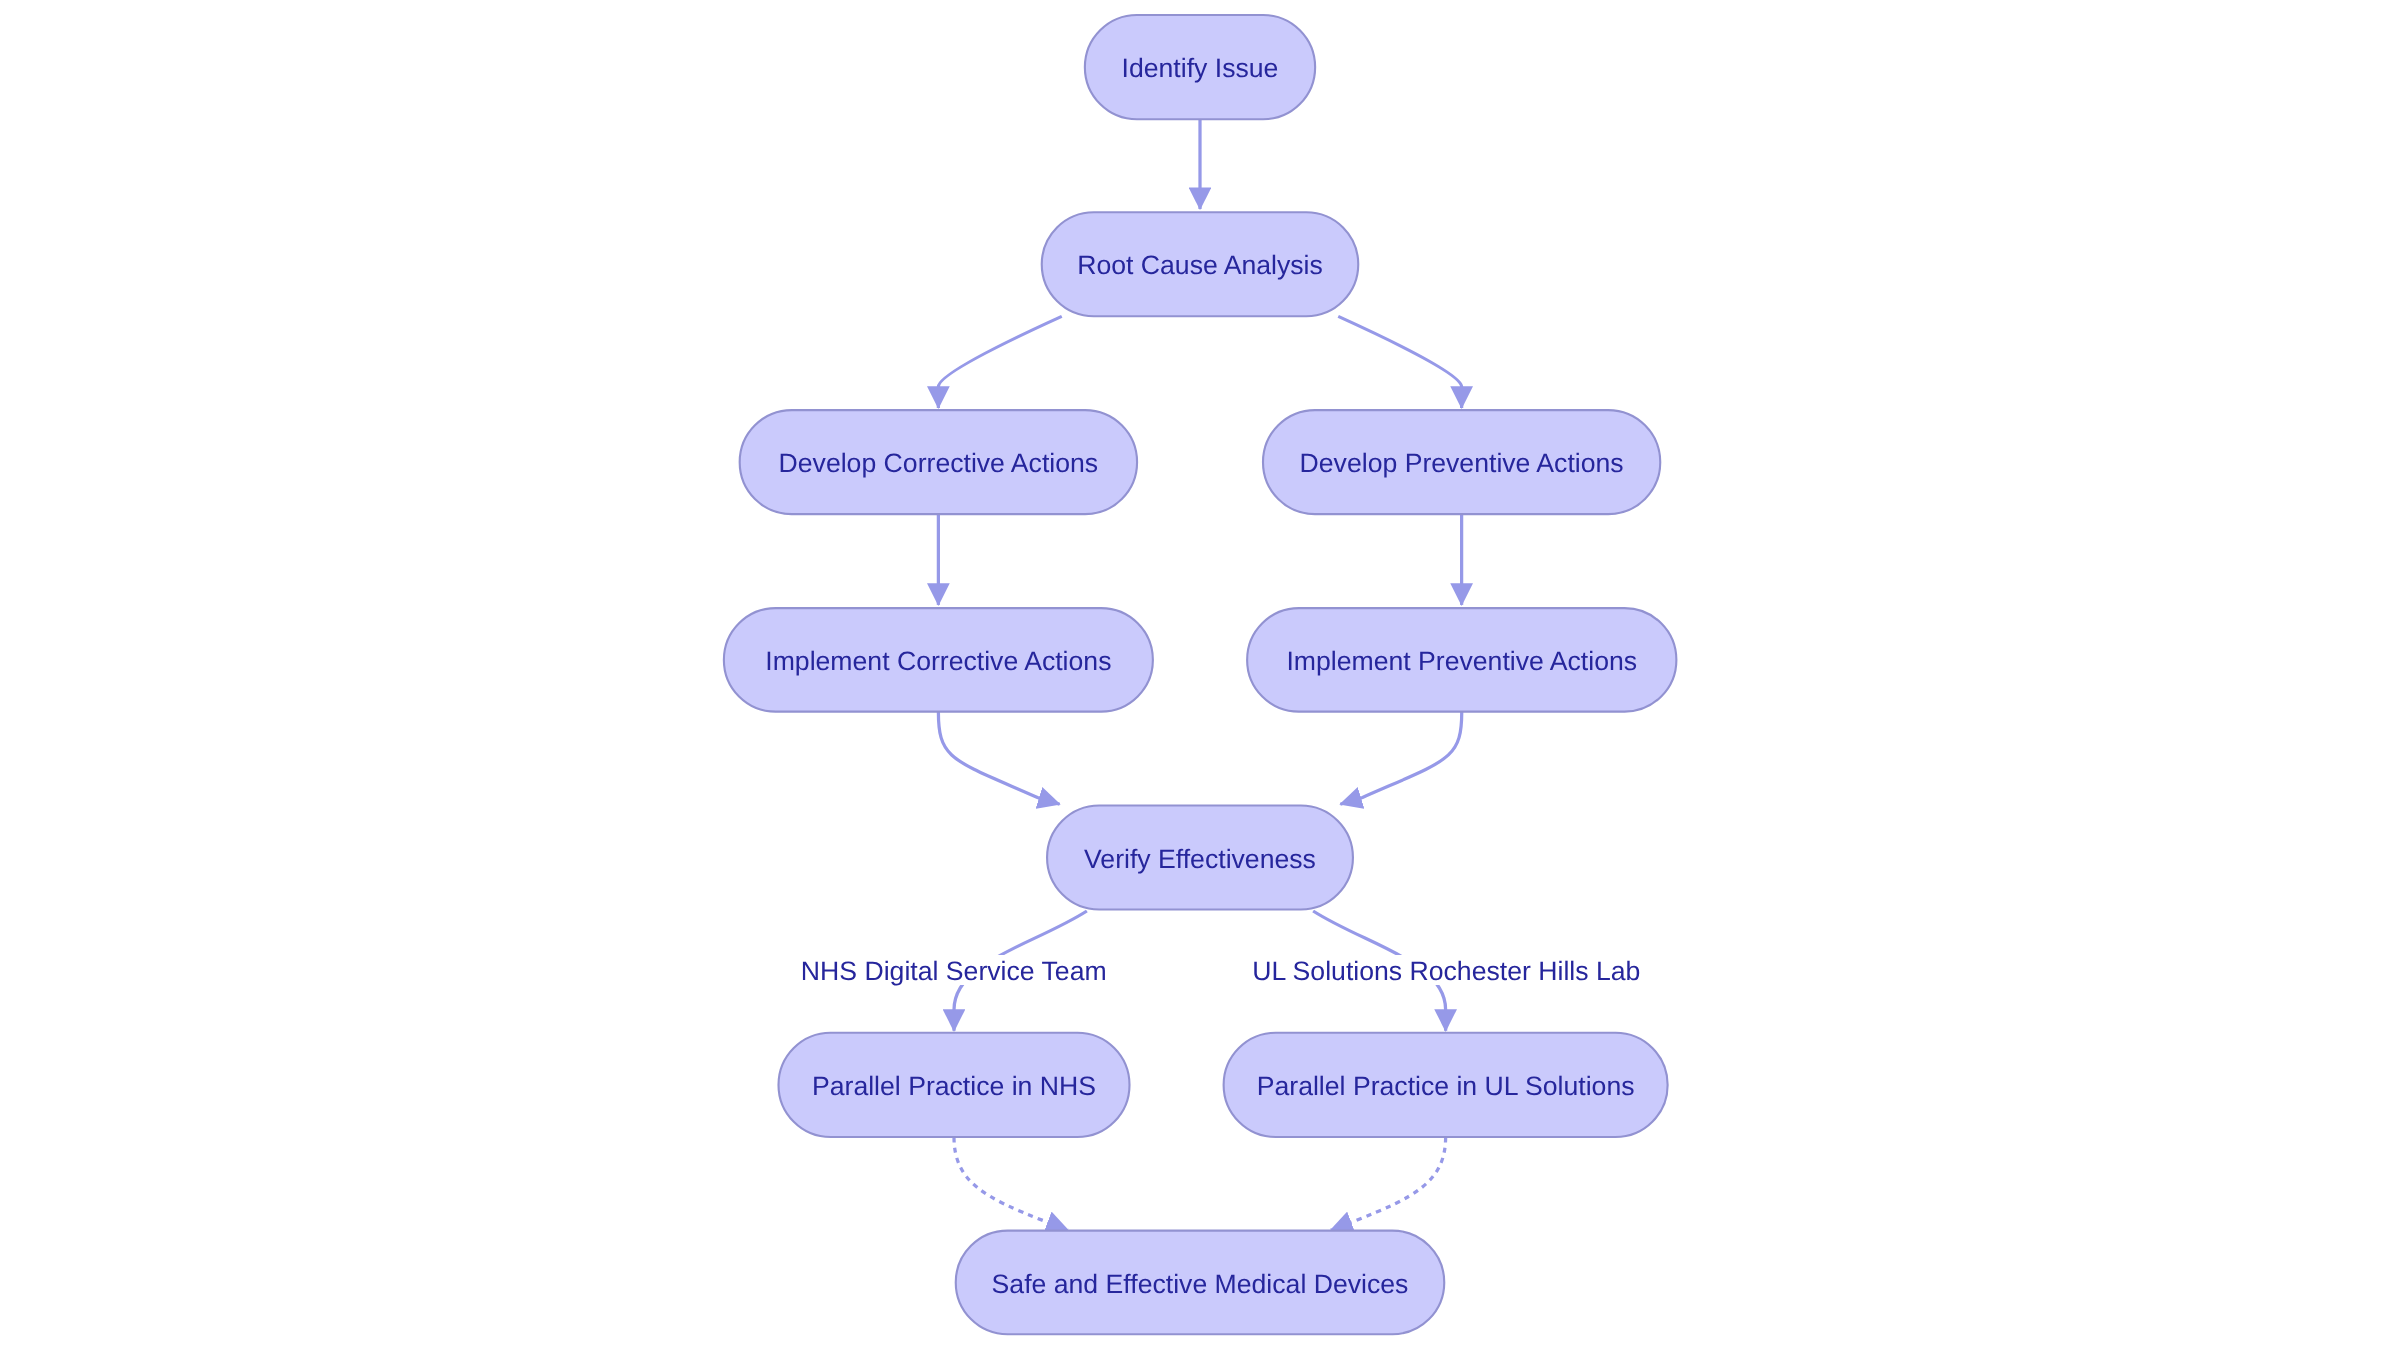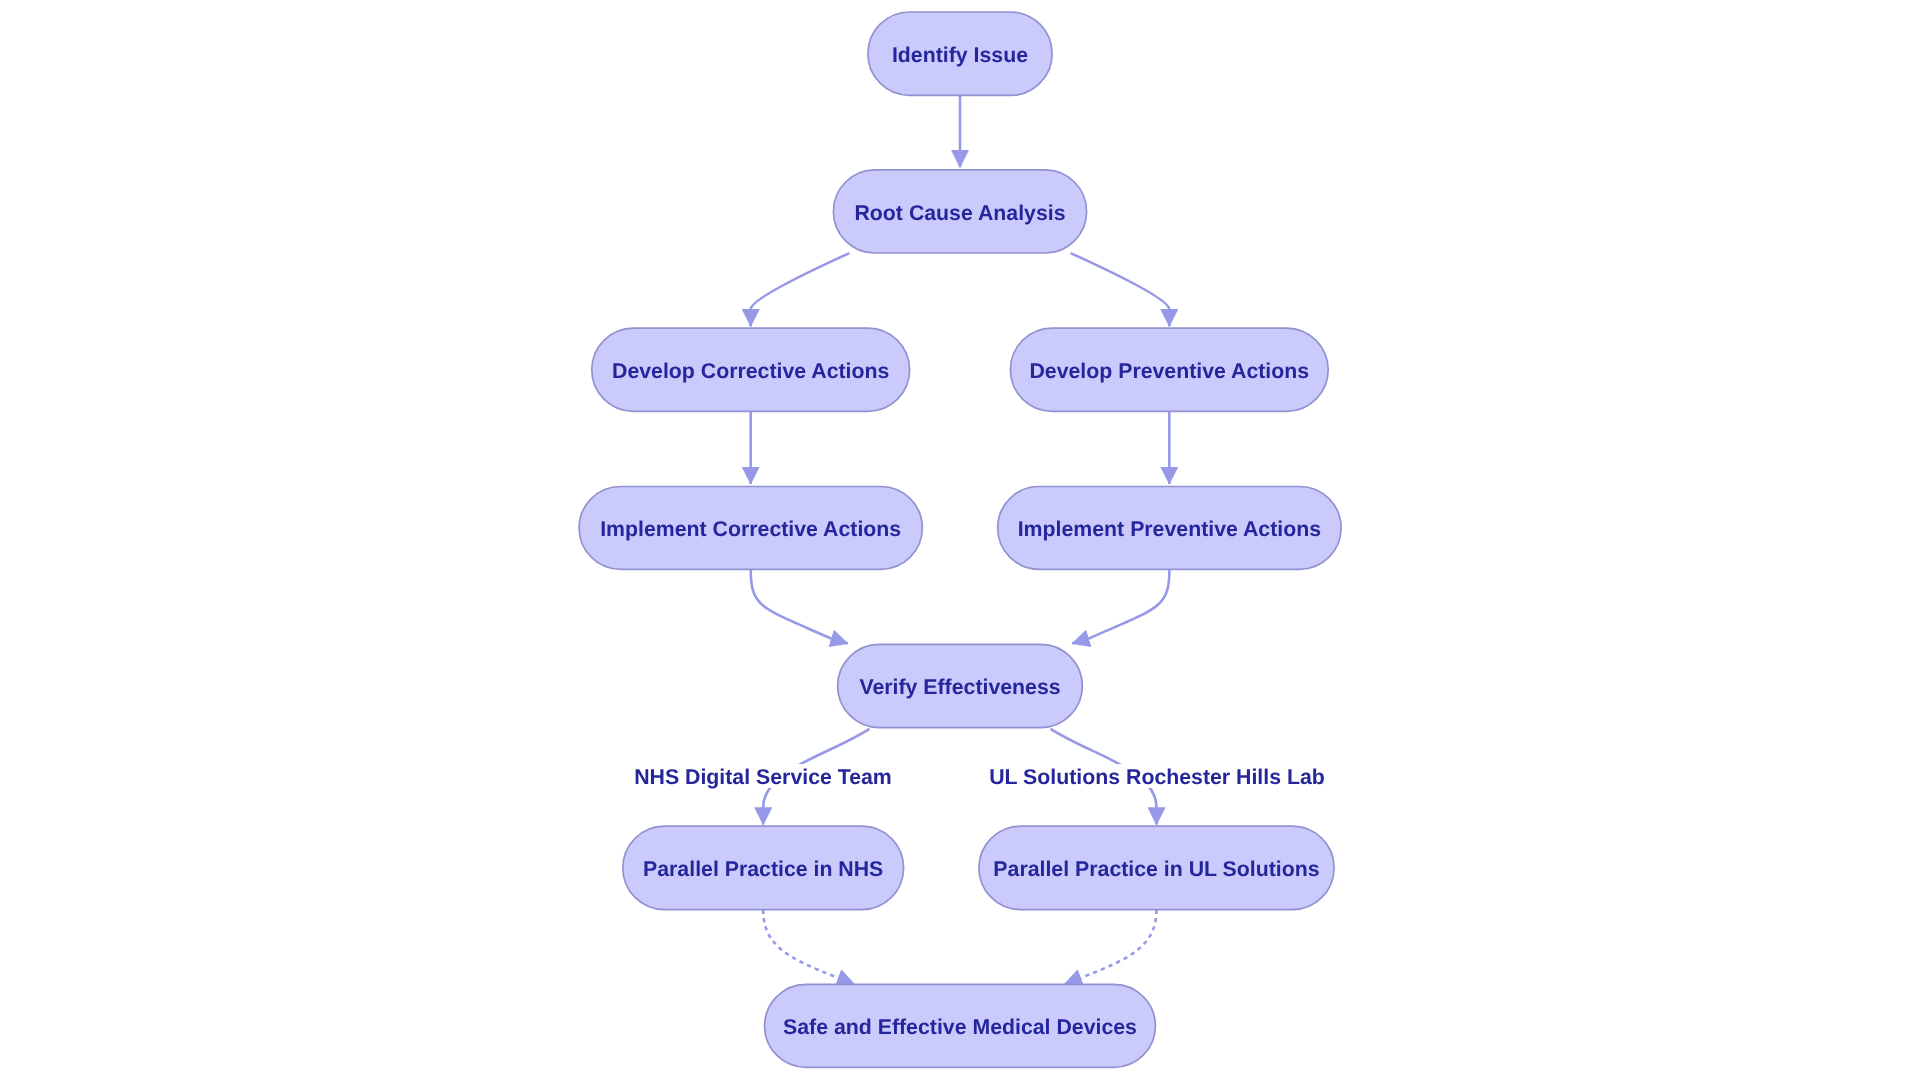--- a/index.html
+++ b/index.html
@@ -1,20 +1,20 @@
 <!DOCTYPE html>
 <html style="--node-fill: #cacafc; --node-stroke: #9292d1; --node-text: #26269c; --edge-stroke: #9699e8; --bg: #ffffff;"><head>
 <meta charset="utf-8">
 <style>
   :root{
     --node-fill:#cacafc; --node-stroke:#9292d1; --node-text:#26269c;
     --edge-stroke:#9699e8; --bg:#ffffff;
   }
   html,body{margin:0;padding:0;background:var(--bg);width:1920px;height:1080px;overflow:hidden;}
-  #canvas{position:relative;width:1920px;height:1080px;background:var(--bg);font-weight:bold;}
+  #canvas{position:relative;width:1920px;height:1080px;background:var(--bg);}
   svg.flow{position:absolute;left:0;top:0;width:1920px;height:1080px;display:block;
            shape-rendering:geometricPrecision;}
   svg.flow text{font-family:"Liberation Sans",sans-serif;font-size:21.3px;
                 fill:var(--node-text);text-anchor:middle;
                 text-rendering:geometricPrecision;}
   svg.flow{will-change:transform;}
   svg.flow rect.nshape{fill:var(--node-fill);stroke:var(--node-stroke);
                 stroke-width:1.7;}
   svg.flow rect.elbg{fill:var(--bg);stroke:none;}
   svg.flow path.edge{fill:none;stroke:var(--edge-stroke);stroke-width:2.6;

